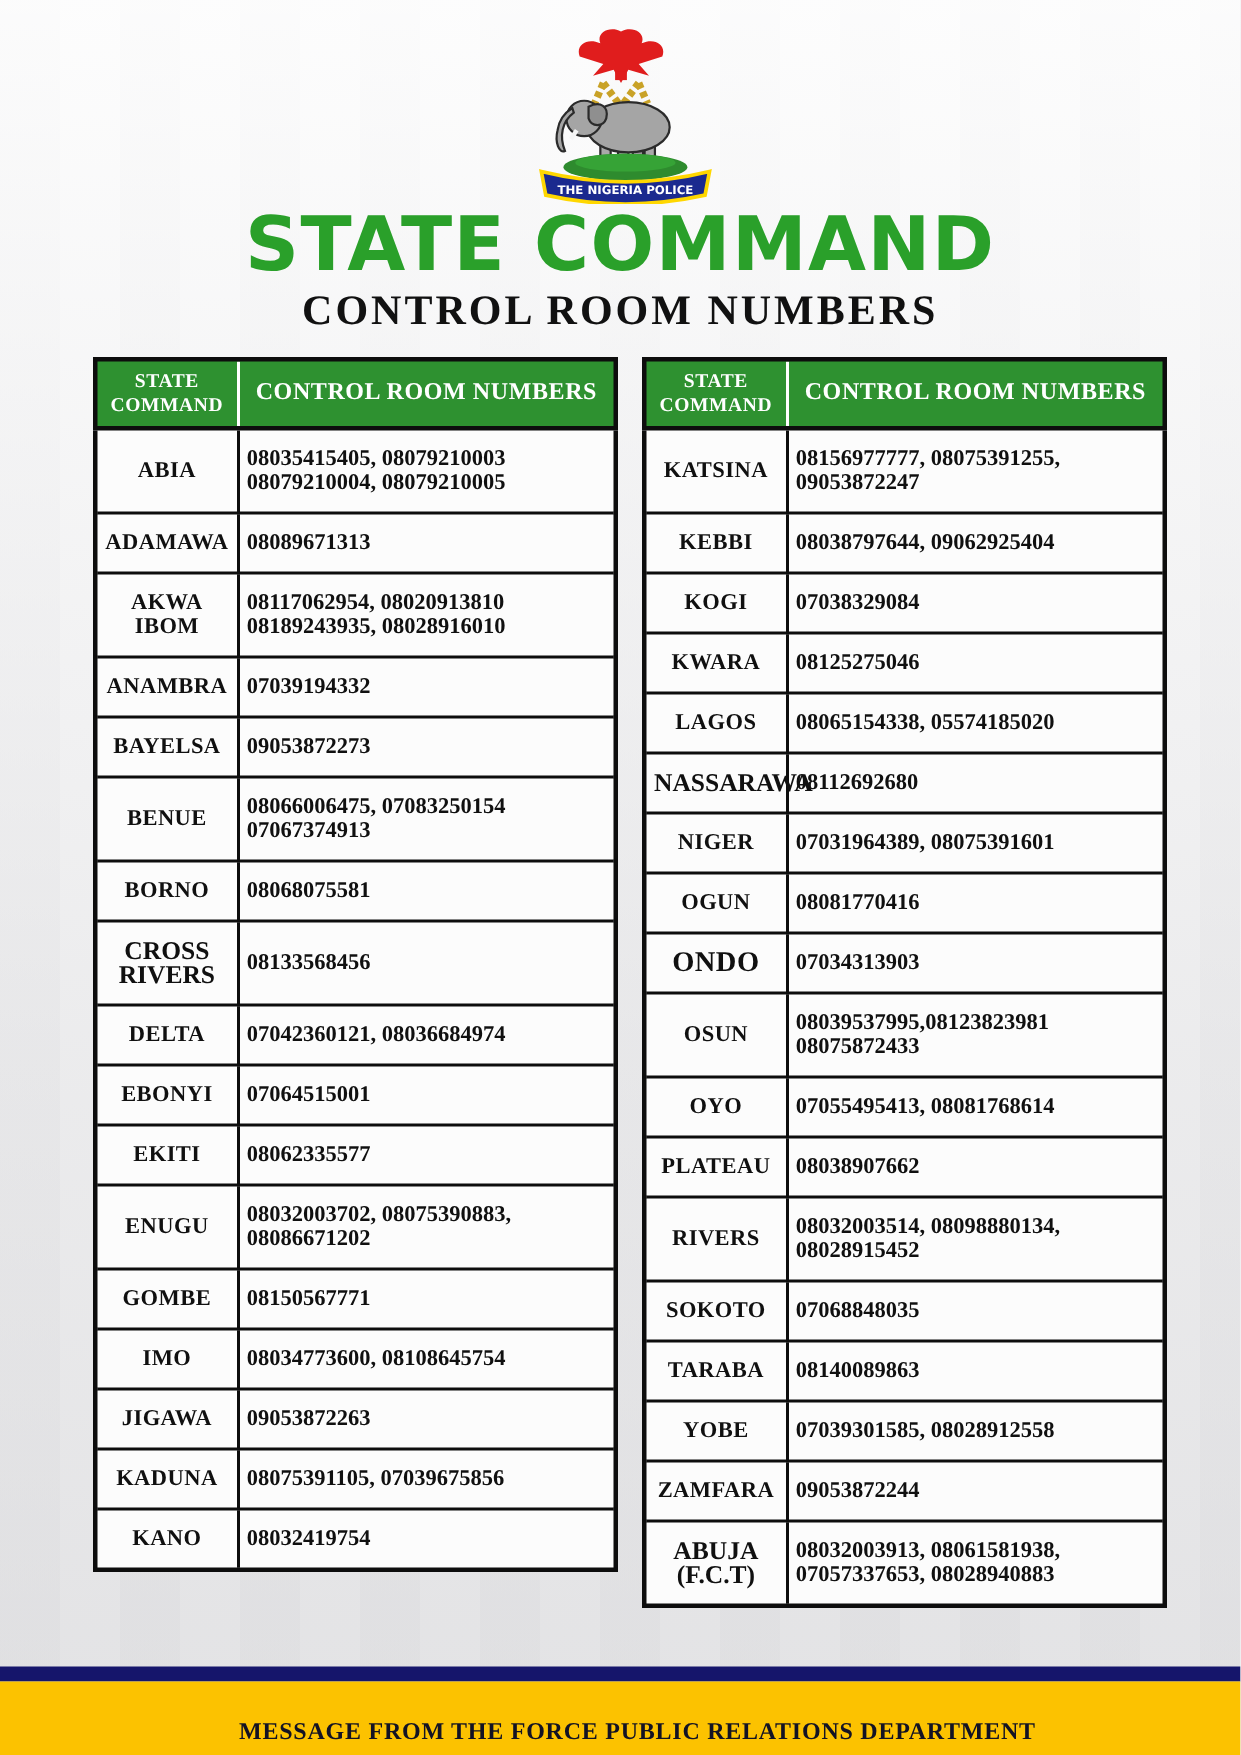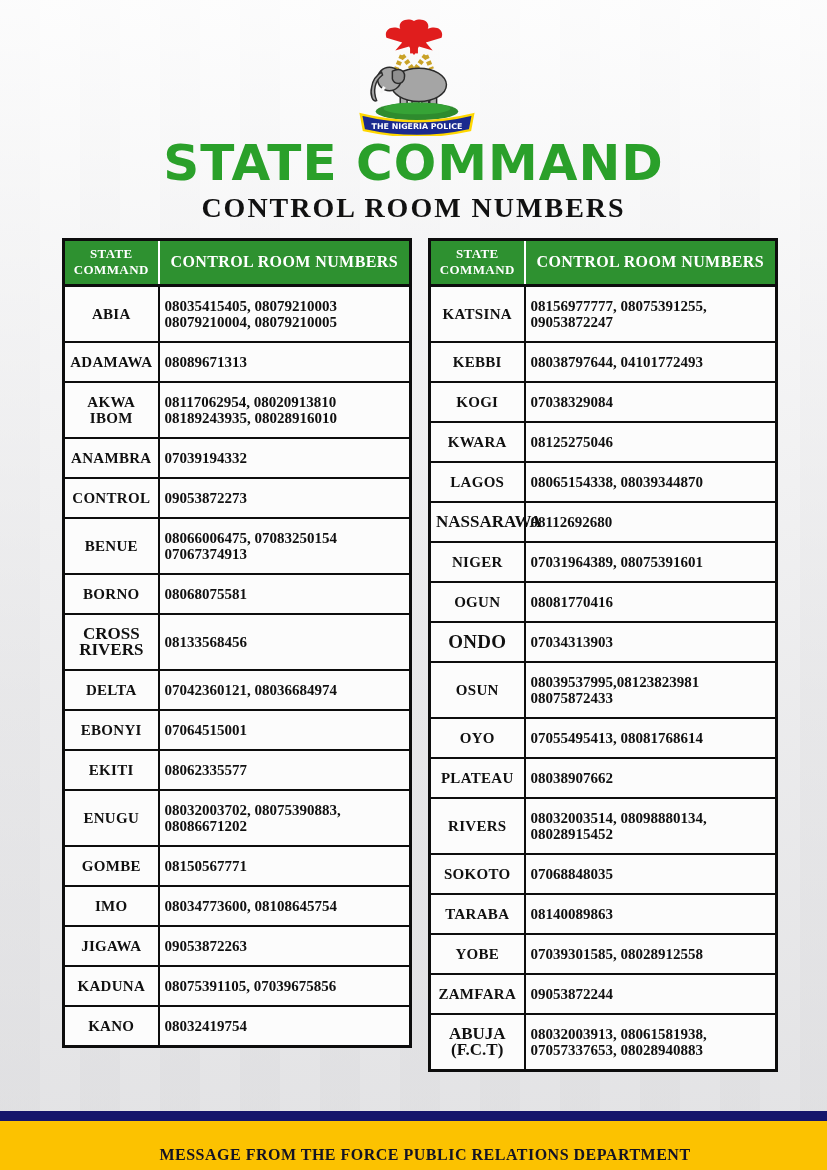--- a/index.html
+++ b/index.html
@@ -142,21 +142,21 @@
               <div>08189243935, 08028916010</div>
             </td>
           </tr>
           <tr>
             <td class="state">ANAMBRA</td>
             <td class="nums">
               <div>07039194332</div>
             </td>
           </tr>
           <tr>
-            <td class="state">CONTROL</td>
+            <td class="state">BAYELSA</td>
             <td class="nums">
               <div>09053872273</div>
             </td>
           </tr>
           <tr>
             <td class="state">BENUE</td>
             <td class="nums">
               <div>08066006475, 07083250154</div>
               <div>07067374913</div>
             </td>
@@ -242,39 +242,39 @@
           <tr>
             <td class="state">KATSINA</td>
             <td class="nums">
               <div>08156977777, 08075391255,</div>
               <div>09053872247</div>
             </td>
           </tr>
           <tr>
             <td class="state">KEBBI</td>
             <td class="nums">
-              <div>08038797644, 04101772493</div>
+              <div>08038797644, 09062925404</div>
             </td>
           </tr>
           <tr>
             <td class="state">KOGI</td>
             <td class="nums">
               <div>07038329084</div>
             </td>
           </tr>
           <tr>
             <td class="state">KWARA</td>
             <td class="nums">
               <div>08125275046</div>
             </td>
           </tr>
           <tr>
             <td class="state">LAGOS</td>
             <td class="nums">
-              <div>08065154338, 08039344870</div>
+              <div>08065154338, 05574185020</div>
             </td>
           </tr>
           <tr>
             <td class="state small">NASSARAWA</td>
             <td class="nums">
               <div>08112692680</div>
             </td>
           </tr>
           <tr>
             <td class="state">NIGER</td>

